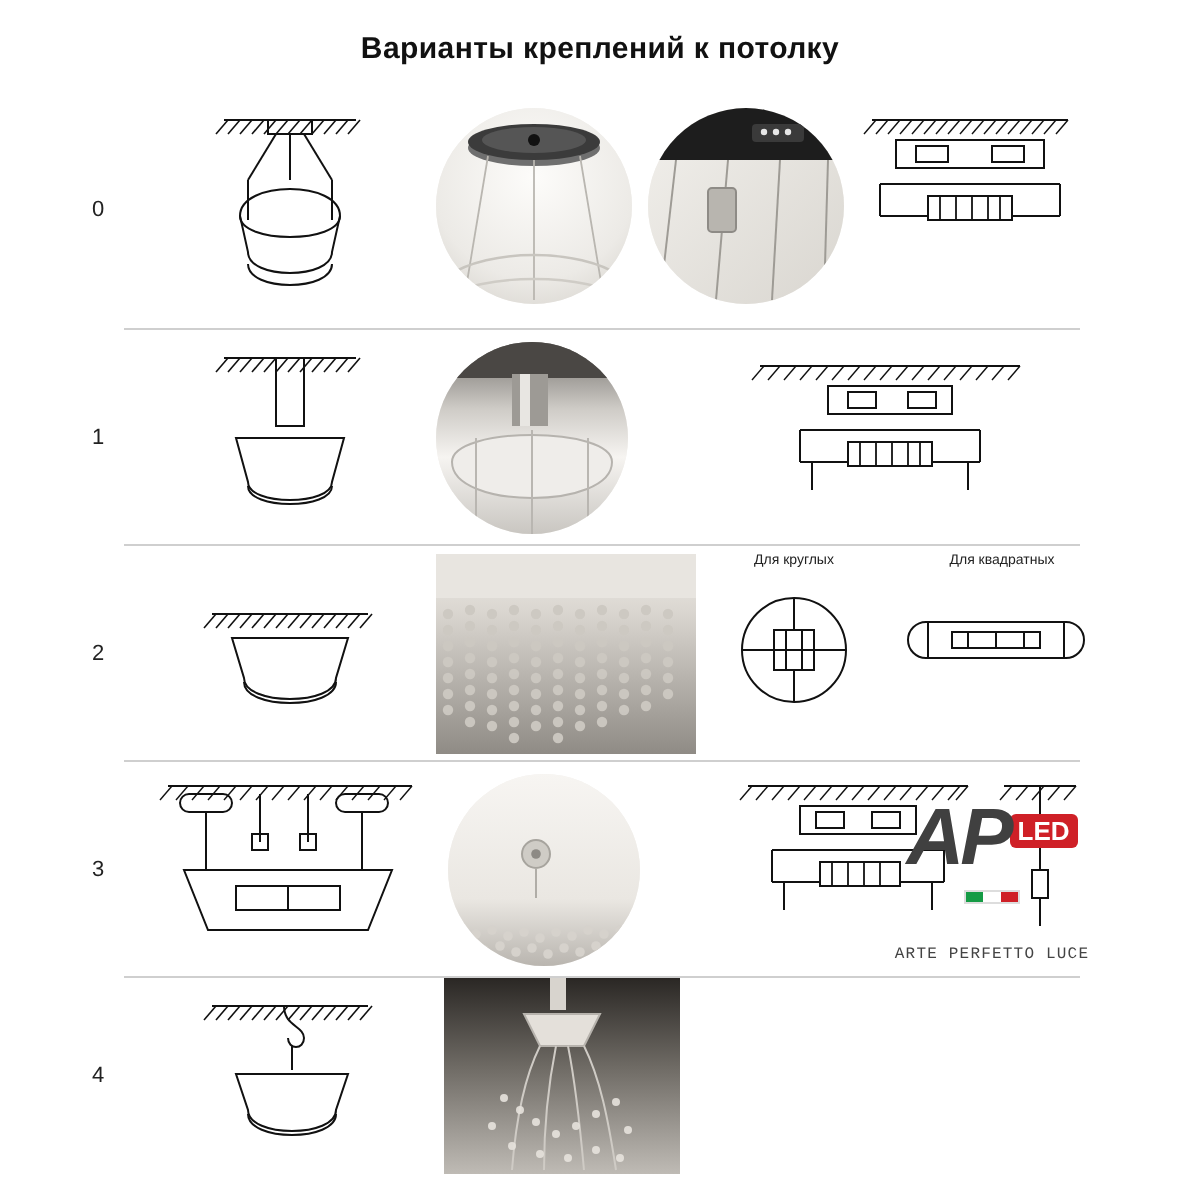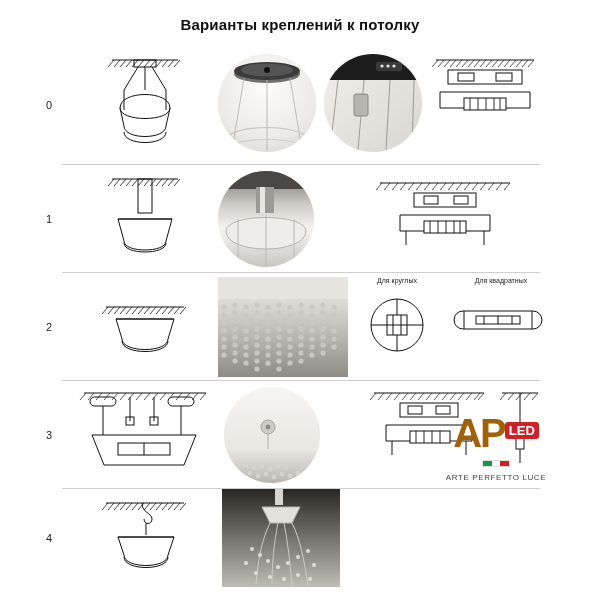--- a/index.html
+++ b/index.html
@@ -79,43 +79,45 @@
     bottom: 74px;
     width: 230px;
     text-align: center;
     color: #e8392c;
     font-size: 13px;
     font-weight: bold;
   }
   .brand-logo {
     font-size: 40px;
     font-weight: bold;
-    color: #a16207;
+    color: #404040;
     letter-spacing: -2px;
     line-height: 40px;
     position: relative;
     display: inline-block;
+    font-style: italic;
   }
   .brand-led {
     display: inline-block;
     font-size: 13px;
     font-weight: bold;
     color: #ffffff;
     background: #cf2027;
     border-radius: 3px;
     padding: 1px 4px;
     vertical-align: 12px;
     letter-spacing: 0px;
     margin-left: 0;
   }
   .brand-sub {
     font-size: 8px;
     letter-spacing: 0.6px;
     color: #444;
-    margin-top: 2px;
+    margin-top: 16px;
+    font-family: Liberation Mono, monospace;
   }
   .flag {
     display: inline-block;
     width: 26px;
     height: 5px;
     margin-top: 3px;
     background: linear-gradient(to right, #159b45 0 33.33%, #ffffff 33.33% 66.66%, #cf2027 66.66% 100%);
     border: 1px solid #ddd;
     box-sizing: content-box;
   }

